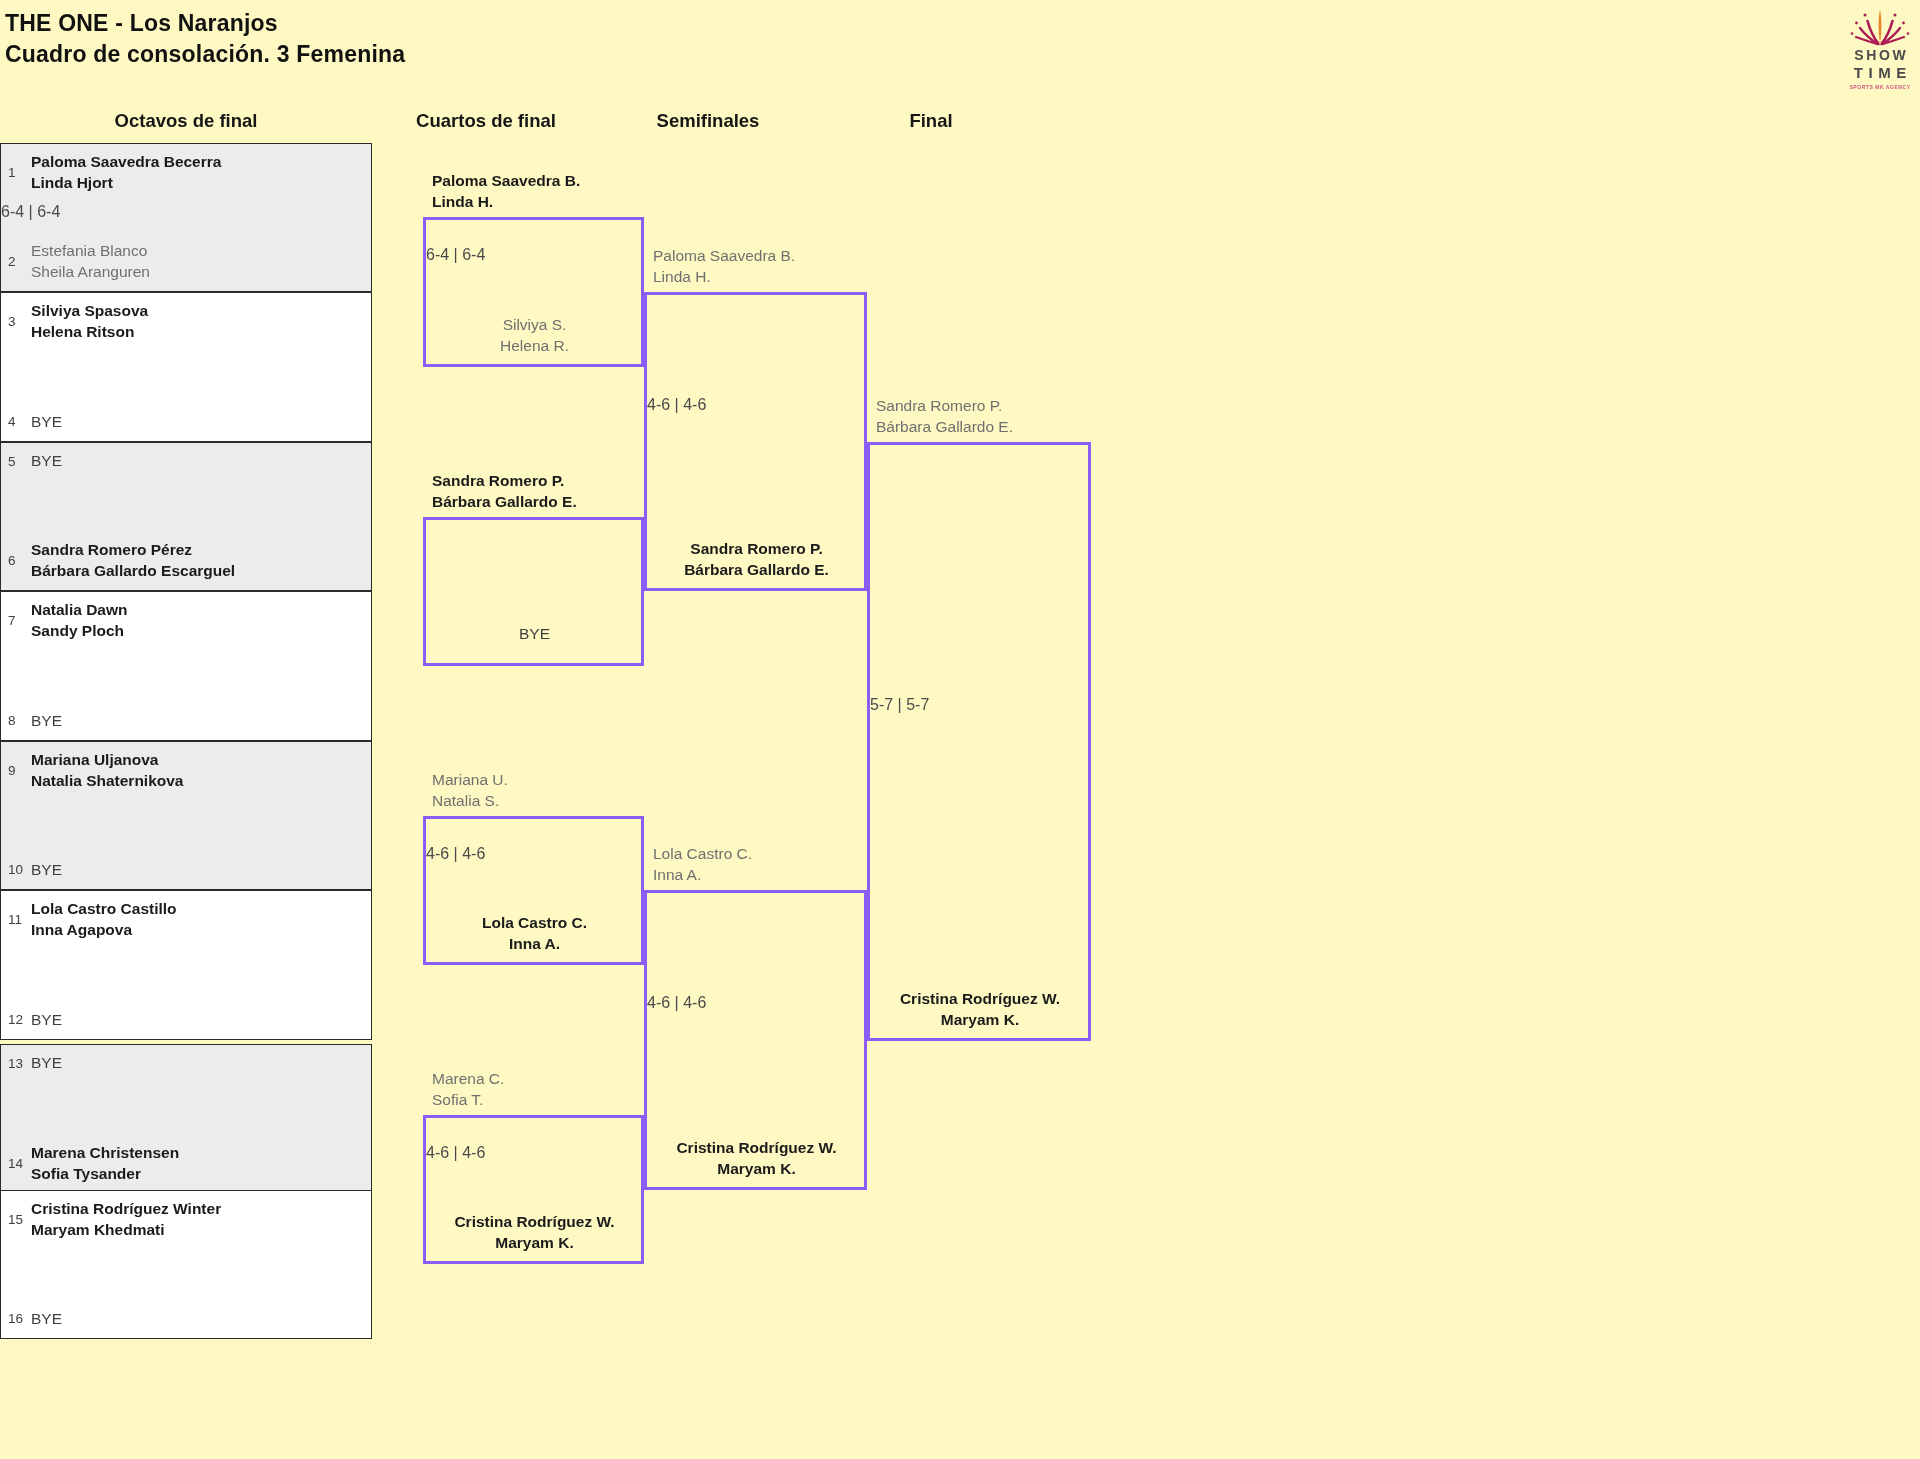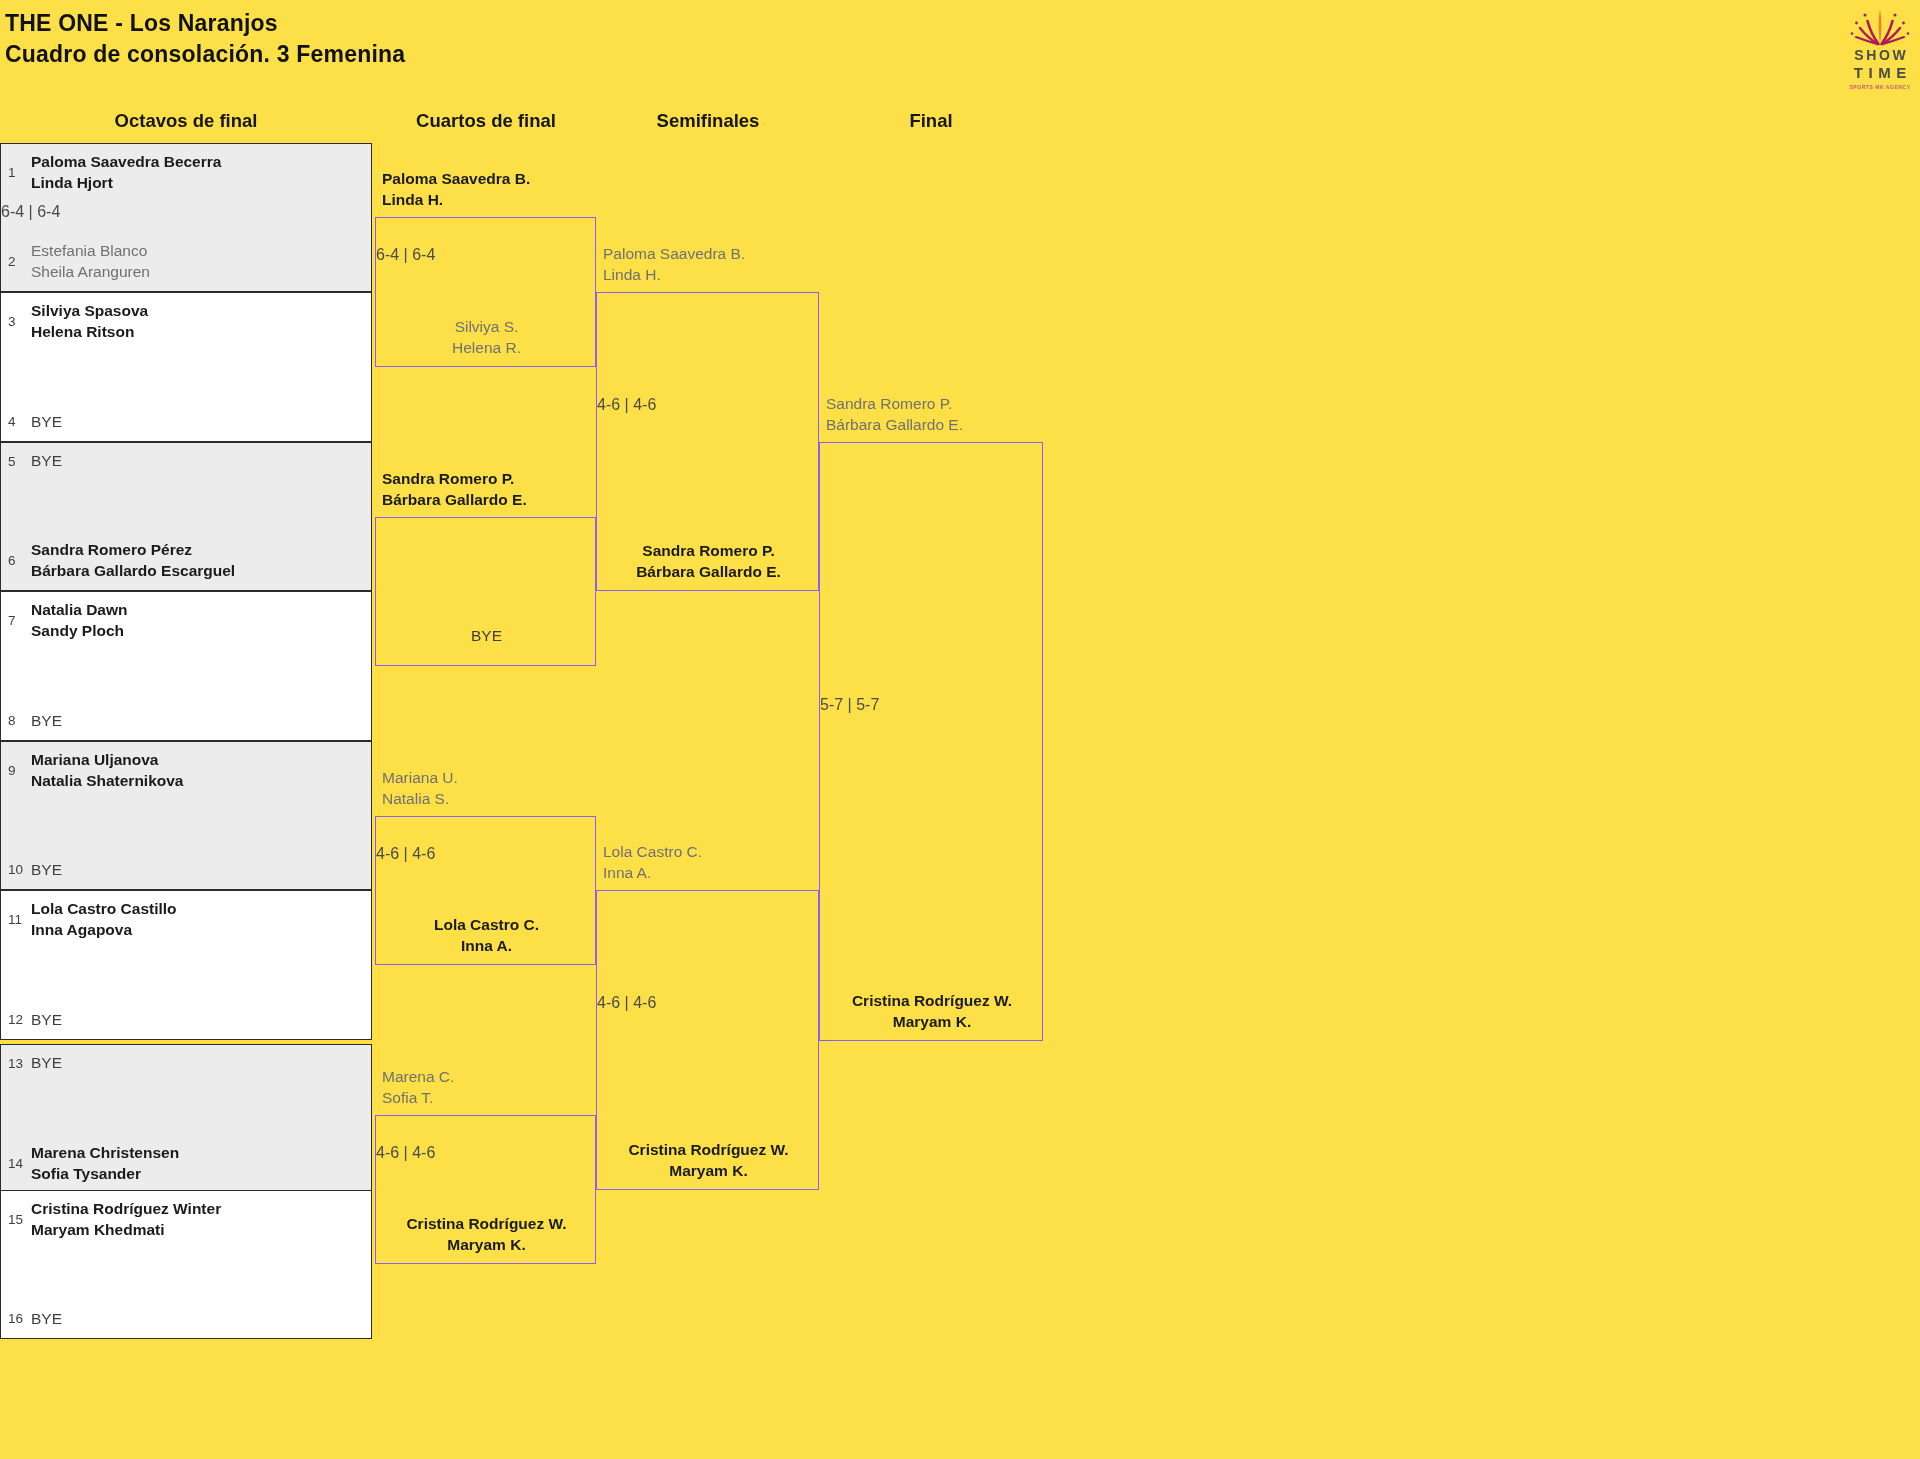--- a/index.html
+++ b/index.html
@@ -1,18 +1,18 @@
 <!DOCTYPE html>
 <html><head>
 <meta charset="utf-8">
 <style>
   * { margin:0; padding:0; box-sizing:border-box; }
   html,body { background:#ffffff; }
   body { font-family:"Liberation Sans","DejaVu Sans",sans-serif; color:#1b1b1b; }
-  #canvas { position:relative; width:1920px; height:1459px; background:#fde047; overflow:hidden; }
+  #canvas { position:relative; width:1920px; height:1459px; background:#fef9c3; overflow:hidden; }
 
   
   .title { position:absolute; left:5px; top:8px; font-size:23px; font-weight:700; line-height:31px; color:#111; letter-spacing:.2px; }
 
   
   .round-header { position:absolute; top:110px; width:240px; text-align:center; font-size:18.5px; font-weight:700; color:#161616; }
 
   
   .m-box { position:absolute; left:0; width:372px; border:1px solid #2b2b2b; background:#ffffff; }
   .m-box.g1 { background:#ececec; }
@@ -24,21 +24,21 @@
   .names { font-size:15.5px; line-height:20.5px; }
   .names div:empty { display:none; }
   .names.winner { font-weight:700; color:#1b1b1b; }
   .names.loser  { font-weight:400; color:#707070; }
   .names.bye    { font-weight:400; color:#3f3f3f; }
 
   .score { position:absolute; left:0; right:8px; text-align:left; font-size:16px; color:#4a4a4a; line-height:21px; }
   .m-box .score { top:calc(50% - 17px); }
 
   
-  .a-box { position:absolute; border:1px solid #8b5cf6; background:transparent; }
+  .a-box { position:absolute; border:3px solid #8b5cf6; background:transparent;margin-left:48px; }
   .a-box .score { top:calc(50% - 48px); }
   .lbl { position:absolute; left:6px; right:4px; }
   .lbl-top { bottom:calc(100% + 8px); }
   .lbl-bottom { bottom:8px;text-align:center; }
   .lbl-bottom .names.bye { margin-bottom:11px; }
 
   
   .logo { position:absolute; left:1843px; top:8px; width:74px; text-align:center; line-height:1; }
   .logo-mark { display:block; margin:0 auto 2px auto; }
   .logo-word1 { font-size:14px; font-weight:700; color:#4a4a4a; letter-spacing:2.6px; margin-left:2.6px; }

